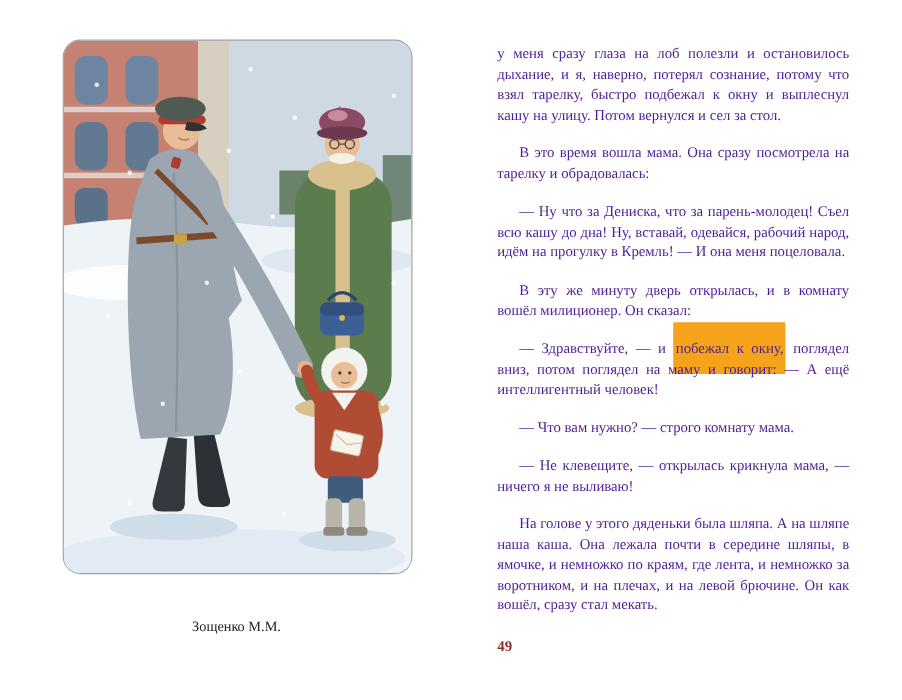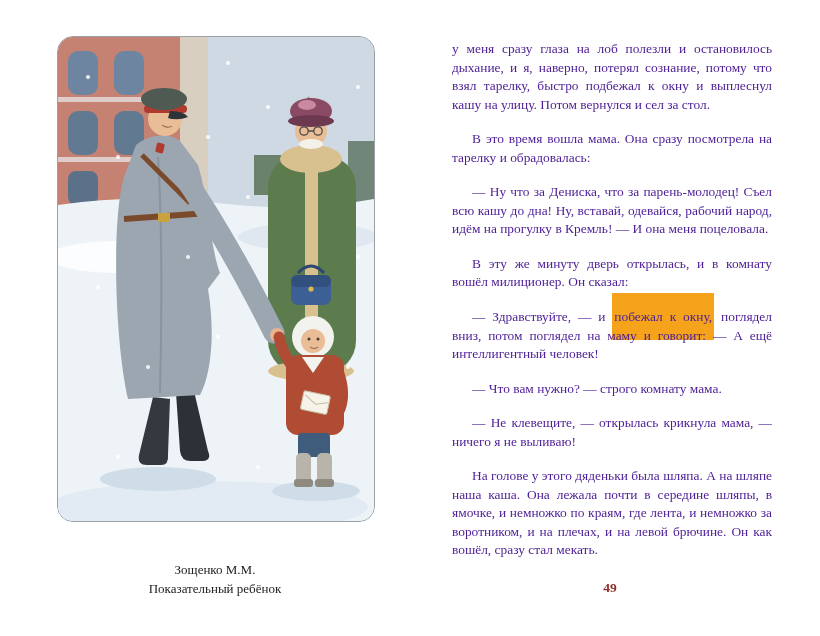--- a/index.html
+++ b/index.html
@@ -17,21 +17,21 @@
     font-size:13px;line-height:19px;color:#222;margin-top:26px;
   }
   .text-col{
     position:absolute;left:452px;top:40px;width:320px;
     font-size:13.4px;line-height:18.55px;text-align:justify;color:#4c1d95;
   }
   p.para{margin:0;}
   p.indent{text-indent:1.5em;margin-top:16px;}
   .hl{padding:16px 2px;border-radius:1px;}
   .page-number{
-    position:absolute;left:452px;top:580px;width:316px;text-align:center;
+    position:absolute;left:452px;top:580px;width:316px;text-align:left;
     font-size:13.5px;font-weight:bold;
   }
 </style>
 </head>
 <body>
 
 <div class="illustration-frame">
   <svg viewBox="0 0 316 484" width="316" height="484" xmlns="http://www.w3.org/2000/svg">
 
     <rect x="0" y="0" width="316" height="484" fill="#cfd9e3"></rect>
@@ -138,21 +138,20 @@
         <circle cx="290" cy="330" r="2"></circle>
       <circle cx="200" cy="430" r="2"></circle>
         <circle cx="60" cy="420" r="2"></circle>
         <circle cx="130" cy="220" r="2"></circle>
     </g>
   </svg>
 </div>
 
 <div class="caption">
   <div>Зощенко М.М.</div>
-  <div>Показательный ребёнок</div>
 </div>
 
 <div class="text-col">
     <p class="para"><span>у меня сразу глаза на лоб полезли и остановилось дыхание, и я, наверно, потерял сознание, потому что взял тарелку, быстро подбежал к окну и выплеснул кашу на улицу. Потом вернулся и сел за стол.</span></p>
     <p class="para indent"><span>В это время вошла мама. Она сразу посмотрела на тарелку и обрадовалась:</span></p>
     <p class="para indent"><span>— Ну что за Дениска, что за парень-молодец! Съел всю кашу до дна! Ну, вставай, одевайся, рабочий народ, идём на прогулку в Кремль! — И она меня поцеловала.</span></p>
     <p class="para indent"><span>В эту же минуту дверь открылась, и в комнату вошёл милиционер. Он сказал:</span></p>
     <p class="para indent"><span>— Здравствуйте, — и </span><span class="hl" style="background-color: rgb(246, 163, 28);">побежал к окну,</span><span> поглядел вниз, потом поглядел на маму и говорит: — А ещё интеллигентный человек!</span></p>
     <p class="para indent"><span>— Что вам нужно? — строго комнату мама.</span></p>
     <p class="para indent"><span>— Не клевещите, — открылась крикнула мама, — ничего я не выливаю!</span></p>

